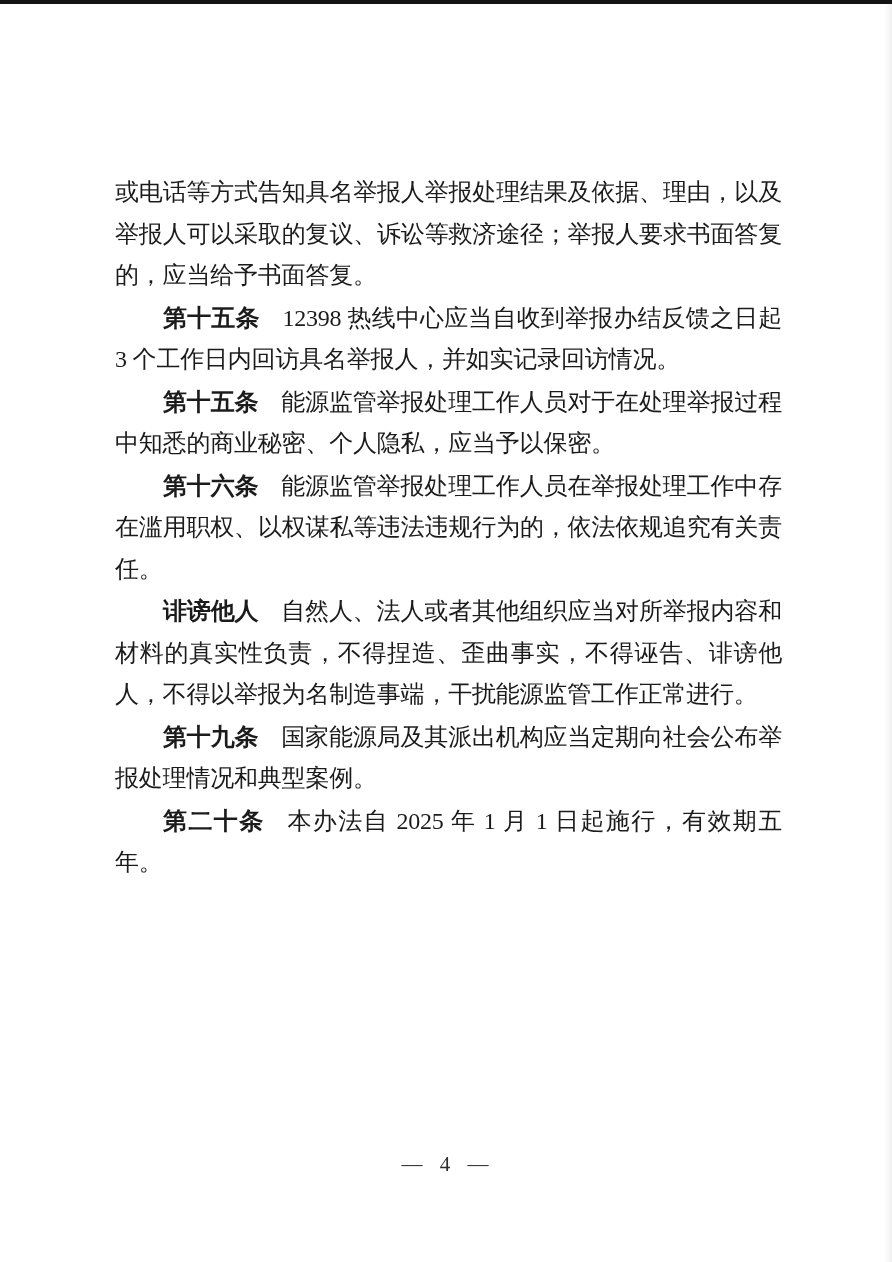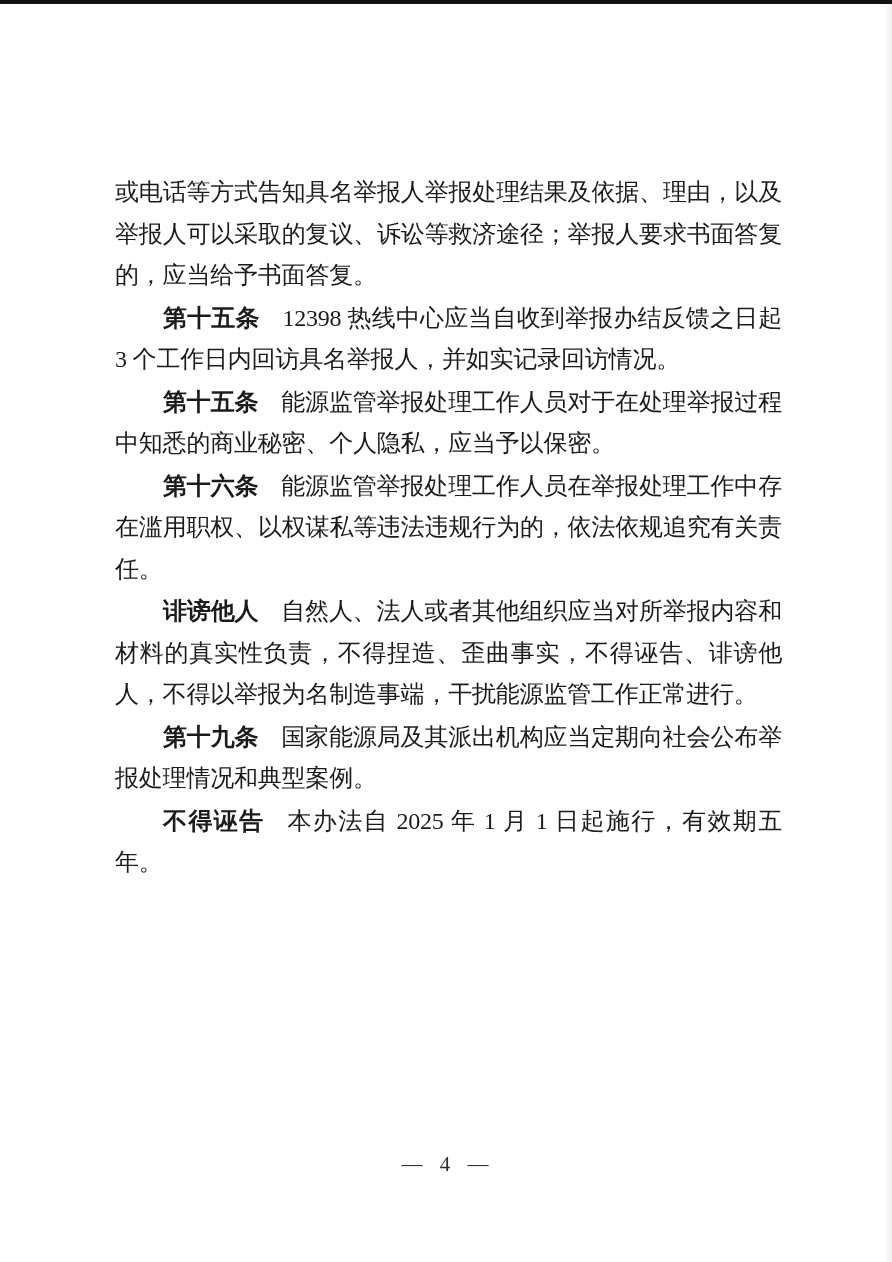--- a/index.html
+++ b/index.html
@@ -91,21 +91,21 @@
     <p class="para"><span class="article-label">第十五条</span><span>12398 热线中心应当自收到举报办结反馈之日起 3 个工作日内回访具名举报人，并如实记录回访情况。</span></p>
 
     <p class="para"><span class="article-label">第十五条</span><span>能源监管举报处理工作人员对于在处理举报过程中知悉的商业秘密、个人隐私，应当予以保密。</span></p>
 
     <p class="para"><span class="article-label">第十六条</span><span>能源监管举报处理工作人员在举报处理工作中存在滥用职权、以权谋私等违法违规行为的，依法依规追究有关责任。</span></p>
 
     <p class="para"><span class="article-label">诽谤他人</span><span>自然人、法人或者其他组织应当对所举报内容和材料的真实性负责，不得捏造、歪曲事实，不得诬告、诽谤他人，不得以举报为名制造事端，干扰能源监管工作正常进行。</span></p>
 
     <p class="para"><span class="article-label">第十九条</span><span>国家能源局及其派出机构应当定期向社会公布举报处理情况和典型案例。</span></p>
 
-    <p class="para"><span class="article-label">不得诬告</span><span>本办法自 2025 年 1 月 1 日起施行，有效期五年。</span></p>
+    <p class="para"><span class="article-label">第二十条</span><span>本办法自 2025 年 1 月 1 日起施行，有效期五年。</span></p>
 
   </div>
 
   <div class="footer">
     <span class="page-number">— 4 —</span>
   </div>
 
 </div>
 
 </body></html>

